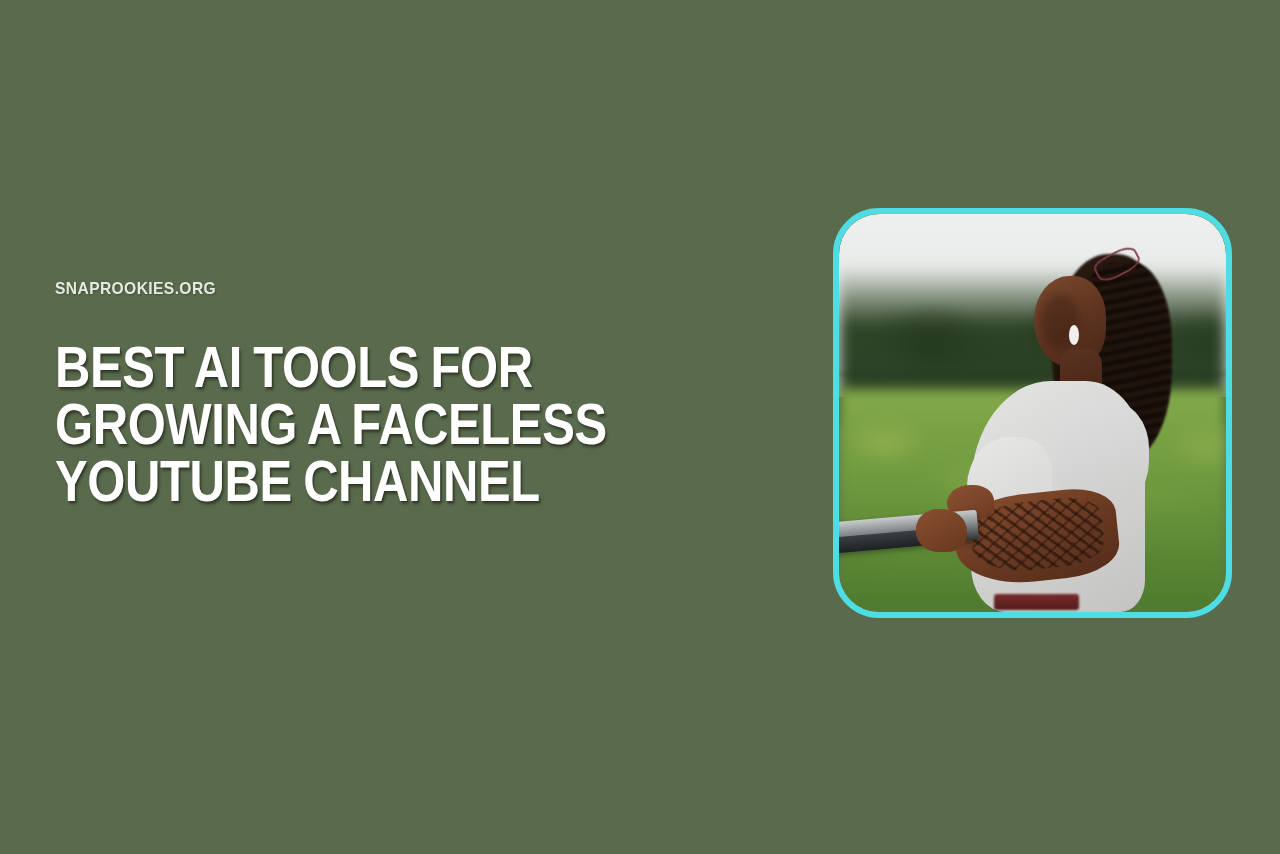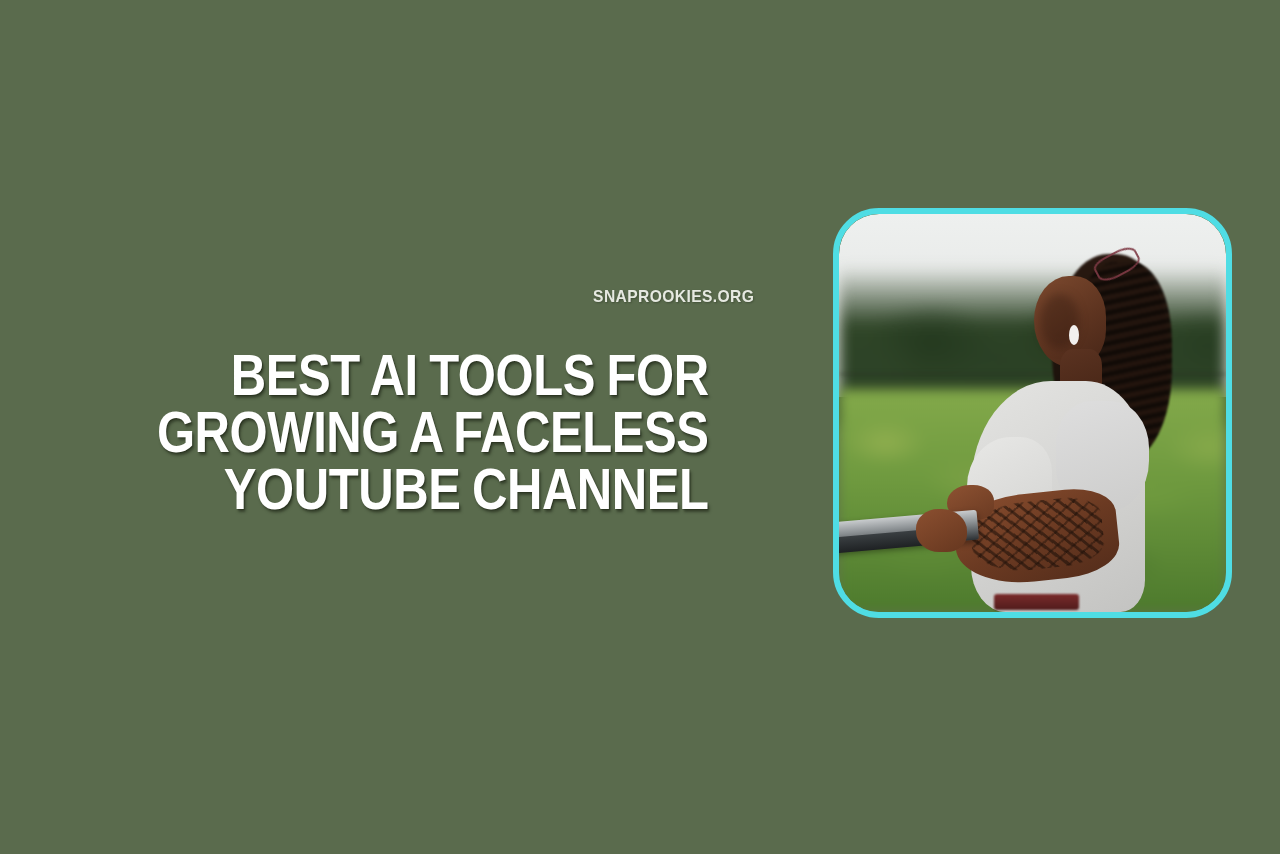--- a/index.html
+++ b/index.html
@@ -20,23 +20,22 @@
   .hero {
     position:absolute;
     inset:0;
     background:#5a6b4d;
   }
 
   
   .text-col {
     position:absolute;
     left:55px;
-    top:288px;
+    top:280px;
     width:760px;
-    text-align:right;
   }
 
   .site-label {
     font-size:17px;
     font-weight:700;
     letter-spacing:0.4px;
     color:#e6e9e1;
     text-transform:uppercase;
     font-stretch:condensed;
     transform:scaleX(0.92);

